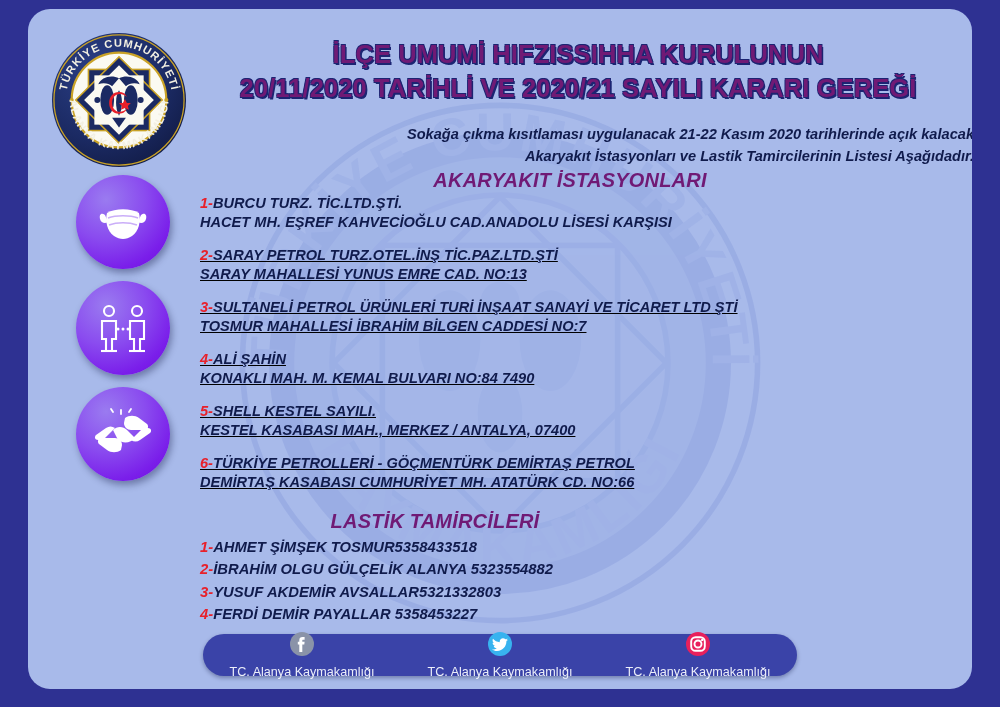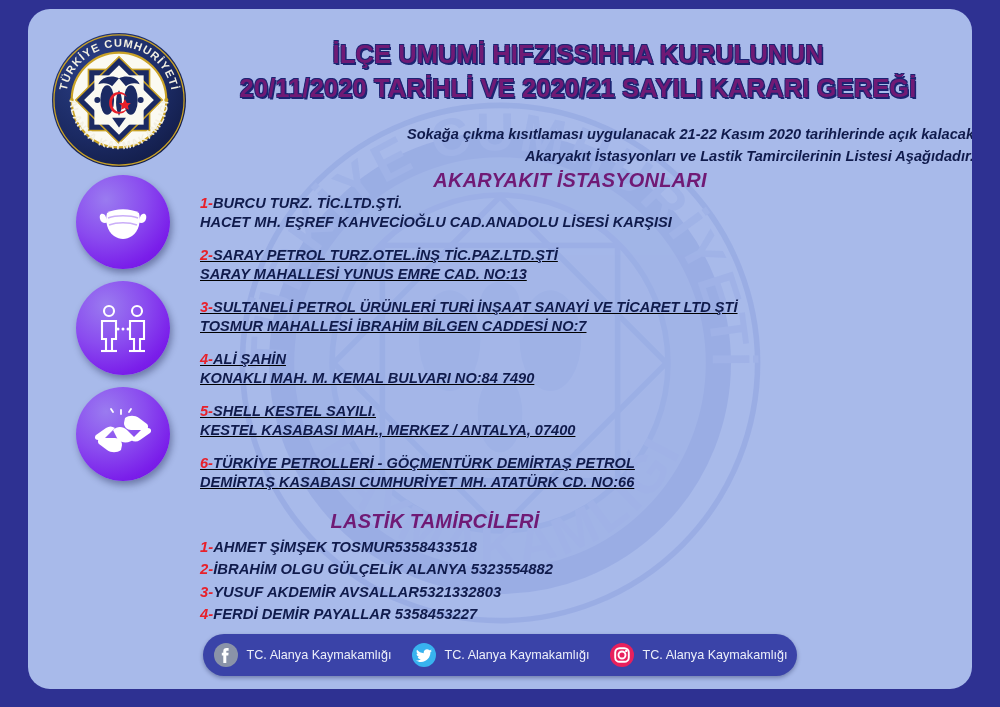--- a/index.html
+++ b/index.html
@@ -94,21 +94,21 @@
   }
 
   
   .footer{
     position:absolute; left:203px; top:634px;
     width:594px; height:42px;
     background:#3A43A8; border-radius:21px;
     display:flex; align-items:center; justify-content:space-around;
     box-shadow:0 2px 4px rgba(10,15,60,.35);
   }
-  .f-item{ display:flex; align-items:center; gap:8px; }
+  .f-item{ display:flex; align-items:center; gap:8px;flex-direction:column; }
   .f-label{ color:#ECEFFA; font-size:12.6px; white-space:nowrap; }
 </style>
 </head>
 <body>
 
 <div class="card">
 
   <svg class="watermark" viewBox="0 0 200 200">
     <defs>
       <path id="wmTop" d="M 24,100 A 76,76 0 0 1 176,100"></path>

